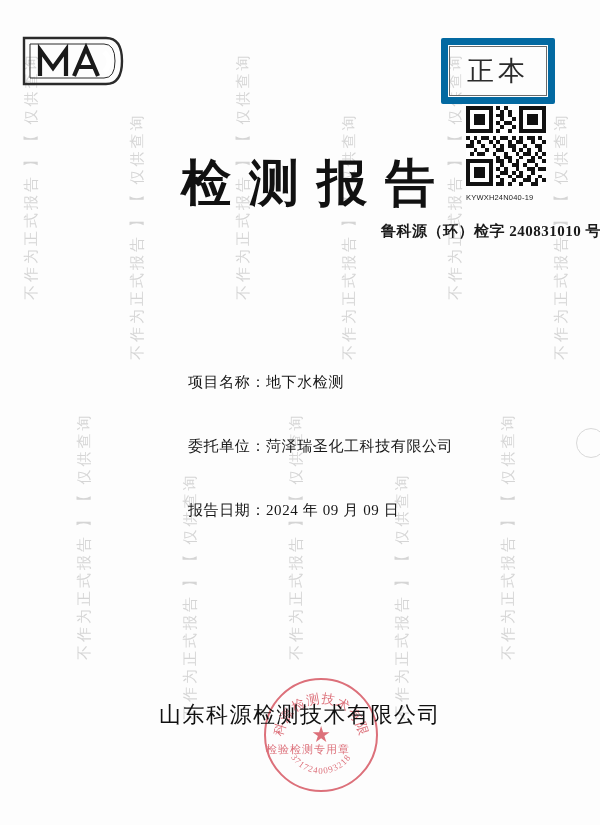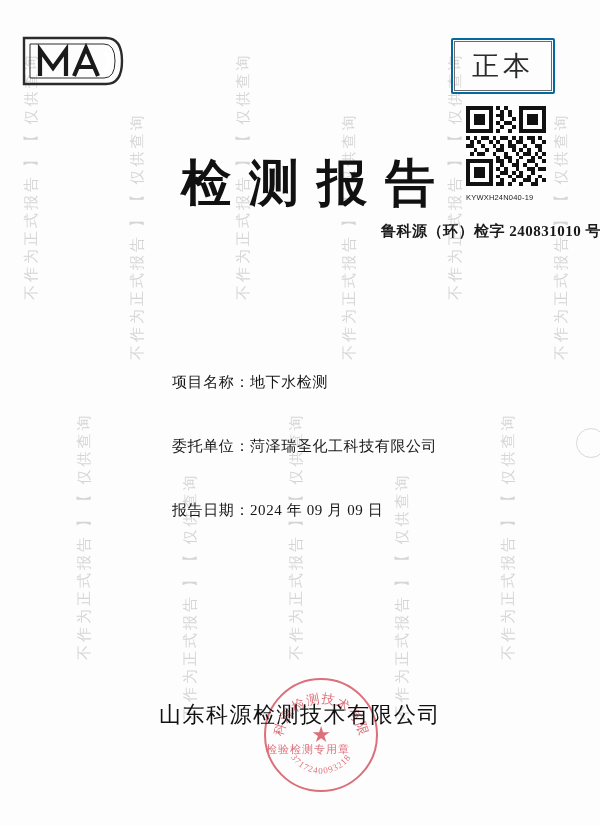--- a/index.html
+++ b/index.html
@@ -62,21 +62,21 @@
     color: #222;
   }
 
   
   .zhengben {
     position: absolute;
     right: 45px;
     top: 38px;
     width: 100px;
     height: 52px;
-    border: 2px solid #0369a1;
+    border: 7px solid #0369a1;
     border-radius: 2px;
     display: flex;
     align-items: center;
     justify-content: center;
     gap: 6px;
     font-size: 27px;
     font-family: "Liberation Serif", serif;
     color: #2b2b2b;
     letter-spacing: 4px;
     box-shadow: inset 0 0 0 1px #fff, inset 0 0 0 2px #6a6a6a;
@@ -126,21 +126,21 @@
     text-align: right;
     font-size: 15px;
     letter-spacing: .5px;
     color: #1a1a1a;
     font-weight: bold;
   }
 
   
   .fields {
     position: absolute;
-    left: 172px;
+    left: 188px;
     top: 372px;
     width: 330px;
   }
   .field {
     font-size: 15px;
     line-height: 20px;
     margin-bottom: 44px;
     color: #161616;
     letter-spacing: .6px;
     white-space: nowrap;

